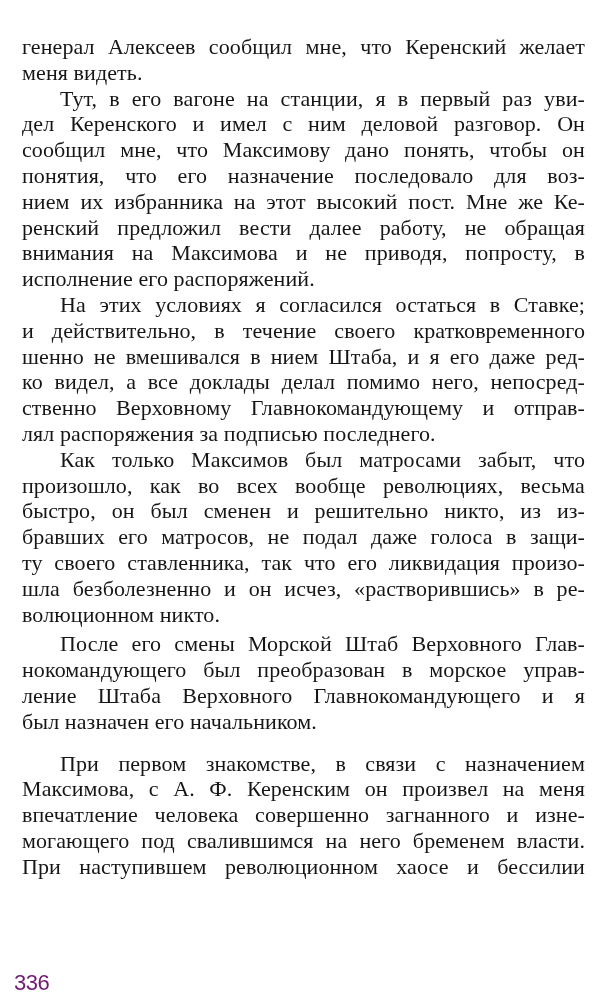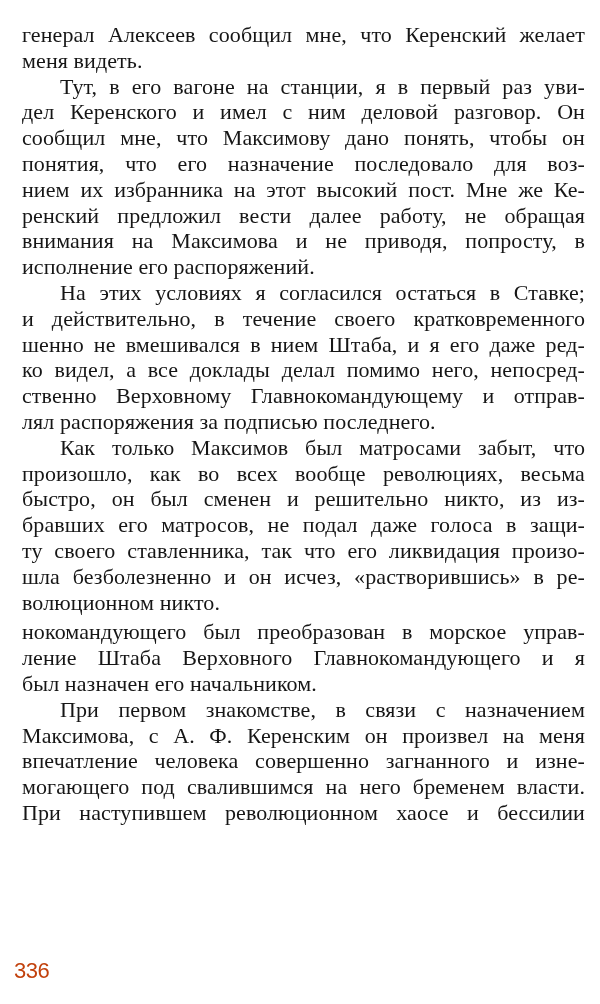--- a/index.html
+++ b/index.html
@@ -10,21 +10,21 @@
     body {
       width: 600px;
       height: 1004px;
       position: relative;
       overflow: hidden;
       font-family: "Liberation Serif", "DejaVu Serif", serif;
       color: #161616;
     }
     .page {
       position: absolute;
-      left: 0; top: 0;
+      left: 0; top: 12px;
       width: 600px; height: 876px;
     }
     .text-block {
       position: absolute;
       left: 22px;
       top: 22px;
       width: 563px;
     }
     .line {
       display: block;
@@ -42,21 +42,21 @@
     }
     .line.indent {
       padding-left: 38px;
     }
     .page-number {
       position: absolute;
       left: 14px;
       top: 958px;
       font-family: "Liberation Sans", "DejaVu Sans", sans-serif;
       font-size: 22px;
-      color: #c2410c;
+      color: #701a75;
       letter-spacing: -0.5px;
     }
   </style>
 </head>
 <body>
 
 <div class="page">
   <div class="text-block">
 
     <div class="paragraph">
@@ -88,26 +88,27 @@
       <span class="line indent">Как только Максимов был матросами забыт, что</span>
       <span class="line">произошло, как во всех вообще революциях, весьма</span>
       <span class="line">быстро, он был сменен и решительно никто, из из-</span>
       <span class="line">бравших его матросов, не подал даже голоса в защи-</span>
       <span class="line">ту своего ставленника, так что его ликвидация произо-</span>
       <span class="line">шла безболезненно и он исчез, «растворившись» в ре-</span>
       <span class="line last">волюционном никто.</span>
     </div>
 
     <div class="paragraph" style="margin-top:4px;">
+      <span class="line indent">После его смены Морской Штаб Верховного Глав-</span>
       <span class="line">нокомандующего был преобразован в морское управ-</span>
       <span class="line">ление Штаба Верховного Главнокомандующего и я</span>
       <span class="line last">был назначен его начальником.</span>
     </div>
 
-    <div class="paragraph" style="margin-top:0;">
+    <div class="paragraph" style="margin-top:16px;">
       <span class="line indent">При первом знакомстве, в связи с назначением</span>
       <span class="line">Максимова, с А. Ф. Керенским он произвел на меня</span>
       <span class="line">впечатление человека совершенно загнанного и изне-</span>
       <span class="line">могающего под свалившимся на него бременем власти.</span>
       <span class="line">При наступившем революционном хаосе и бессилии</span>
     </div>
 
   </div>
 
   <div class="page-number">336</div>

